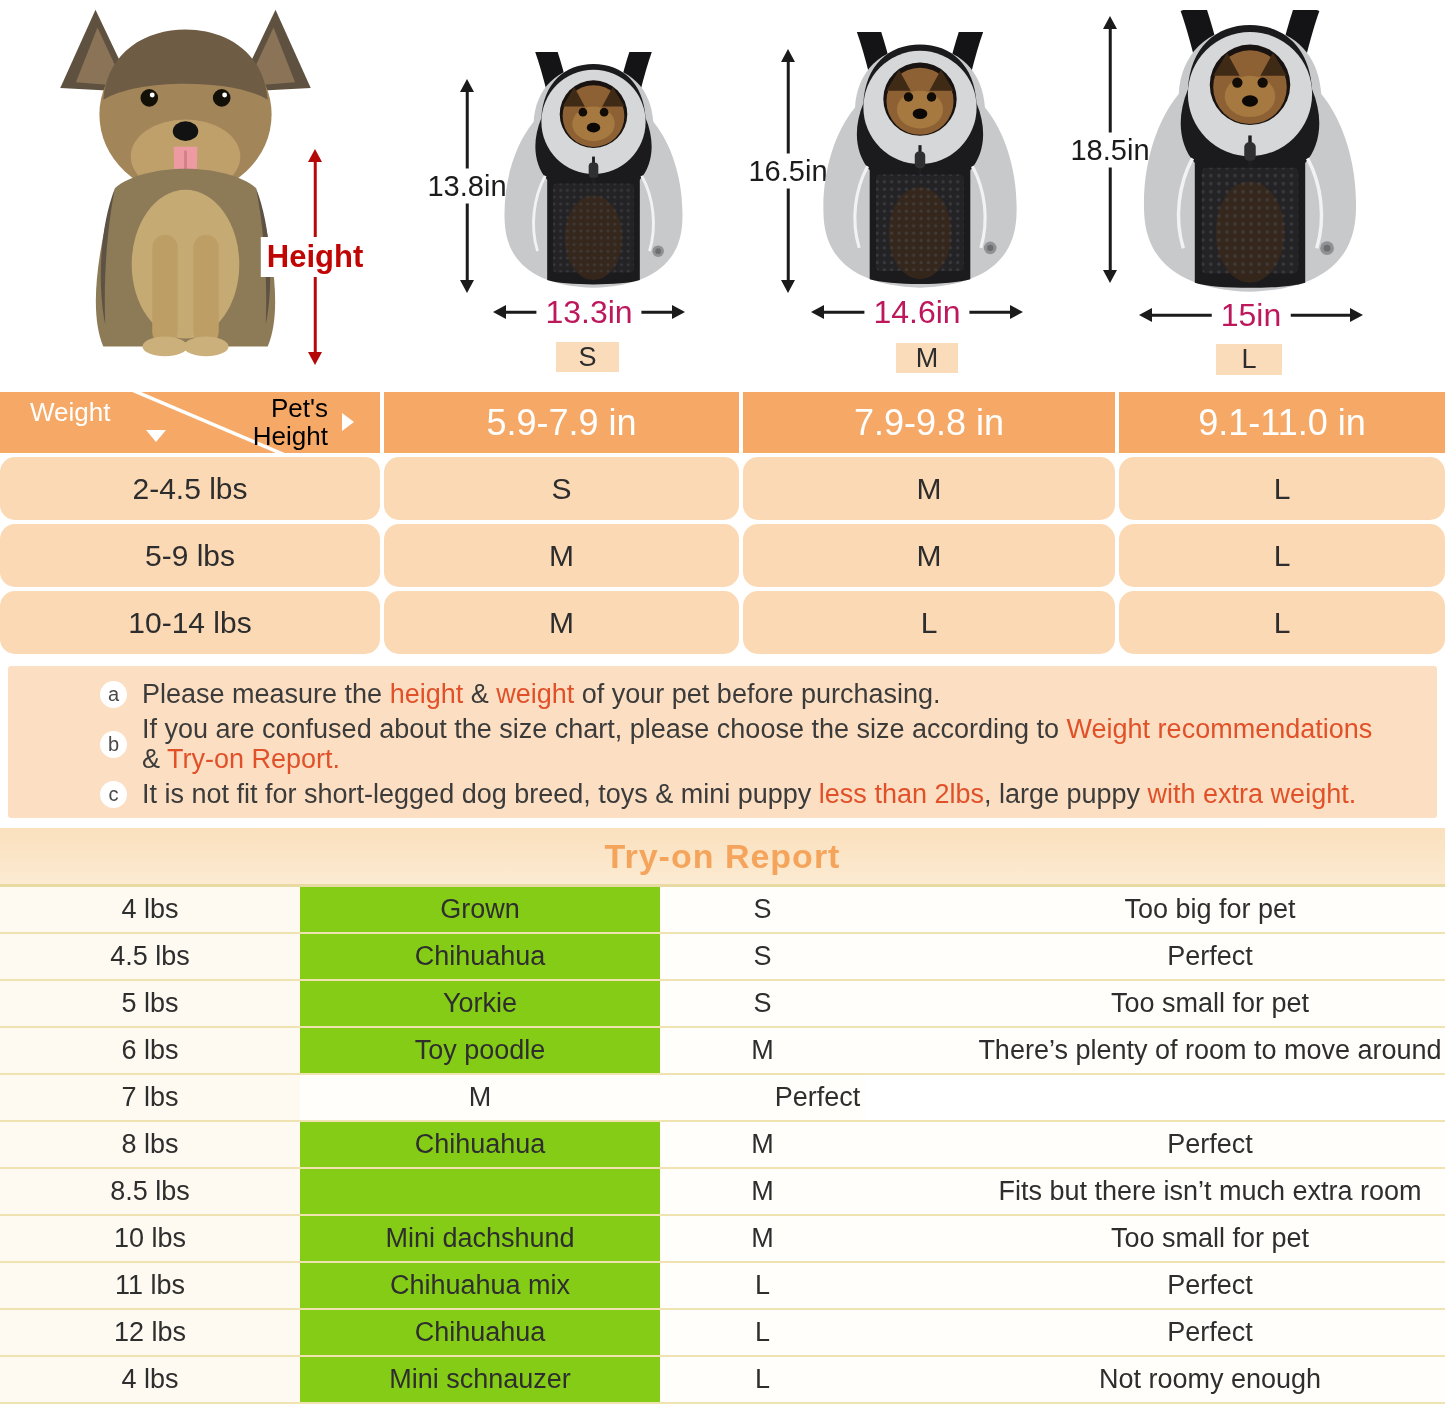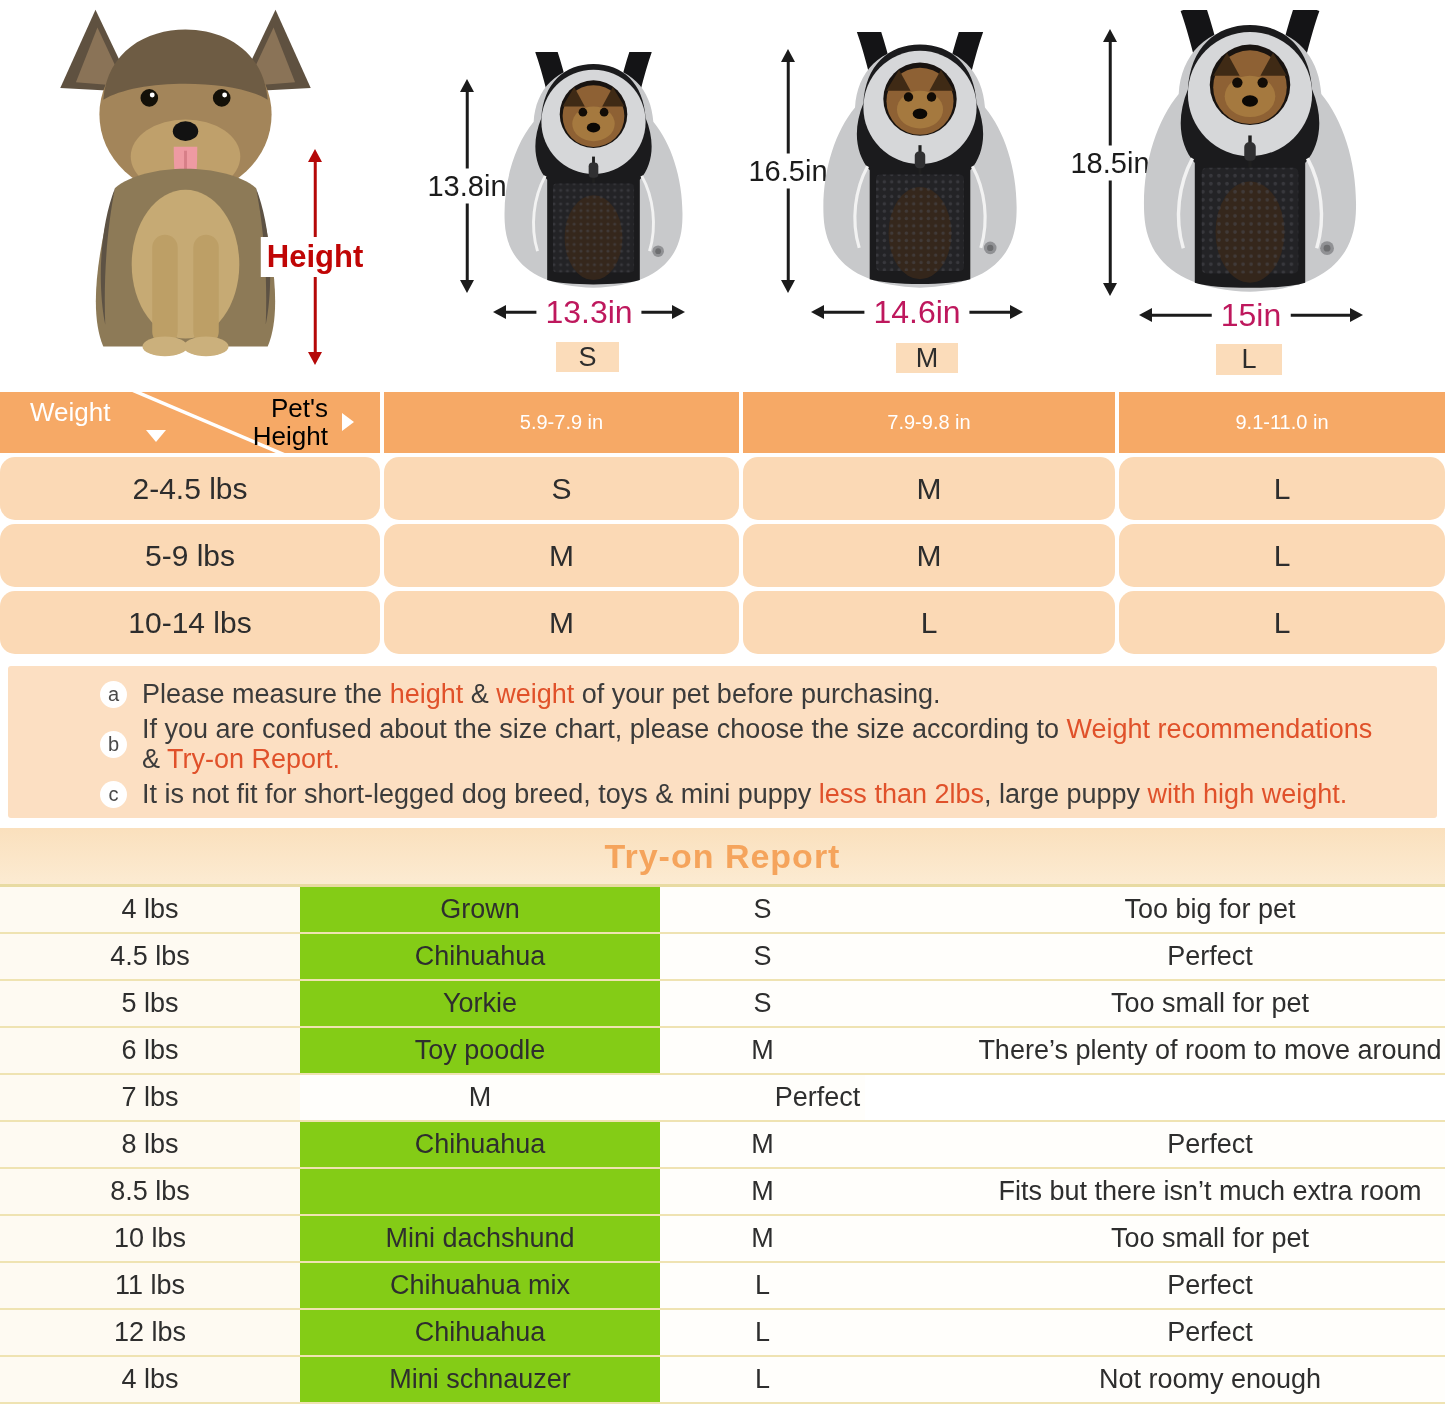--- a/index.html
+++ b/index.html
@@ -38,21 +38,21 @@
   .size-badge{position:absolute;background:#fbdcba;color:#2d2d2d;font-size:27px;
     display:flex;align-items:center;justify-content:center;}
   .badge-s{left:556px;top:342px;width:63px;height:30px;}
   .badge-m{left:896px;top:343px;width:62px;height:30px;}
   .badge-l{left:1216px;top:344px;width:66px;height:31px;}
 
   
   .chart{position:absolute;left:0;top:392px;width:1445px;display:grid;
     grid-template-columns:380px 355px 372px 326px;grid-template-rows:61px 63px 63px 63px;
     gap:4px;background:#fff;}
-  .c-head{background:#f6a966;color:#fff;font-size:20px;display:flex;align-items:center;justify-content:center;}
+  .c-head{background:#f6a966;color:#fff;font-size:36px;display:flex;align-items:center;justify-content:center;}
   .c-cell{background:#fbd9b5;color:#2d2d2d;font-size:30px;display:flex;align-items:center;justify-content:center;border-radius:15px;}
   .c-corner{position:relative;background:#f6a966;overflow:hidden;}
   .c-corner svg{position:absolute;inset:0;width:100%;height:100%;}
   .w-lab{position:absolute;left:30px;top:5px;font-size:26px;color:#fff;}
   .tri-down{position:absolute;left:146px;top:38px;width:0;height:0;
     border-left:10px solid transparent;border-right:10px solid transparent;border-top:12px solid #fff;}
   .ph-lab{position:absolute;right:52px;top:2px;text-align:right;font-size:26px;line-height:28px;color:#000000;}
   .tri-right{position:absolute;right:26px;top:21px;width:0;height:0;
     border-top:9px solid transparent;border-bottom:9px solid transparent;border-left:12px solid #fff;}
 
@@ -170,21 +170,21 @@
     </div>
     <svg class="pack pack-m" viewBox="0 0 200 250">
         <use href="#pack-def"></use>
       </svg>
     <div class="hdim" style="left:812px;top:303px;width:210px;">
       <div class="ln"></div>
       <span class="lab">14.6in</span>
     </div>
     <div class="size-badge badge-m">M</div>
 
-    <div class="vdim" style="left:1103px;top:30px;height:265px;">
+    <div class="vdim" style="left:1103px;top:17px;height:265px;">
       <div class="ln"></div>
       <span class="lab">18.5in</span>
     </div>
     <svg class="pack pack-l" viewBox="0 0 200 250">
         <use href="#pack-def"></use>
       </svg>
     <div class="hdim" style="left:1140px;top:306px;width:222px;">
       <div class="ln"></div>
       <span class="lab">15in</span>
     </div>
@@ -228,21 +228,21 @@
     <div class="note">
       <span class="marker">a</span>
       <p><span>Please measure the </span><span class="hl">height</span><span> &amp; </span><span class="hl">weight</span><span> of your pet before purchasing.</span></p>
     </div>
     <div class="note">
       <span class="marker">b</span>
       <p><span>If you are confused about the size chart, please choose the size according to </span><span class="hl">Weight recommendations</span><br><span>&amp; </span><span class="hl">Try-on Report</span><span class="hl">.</span></p>
     </div>
     <div class="note">
       <span class="marker">c</span>
-      <p><span>It is not fit for short-legged dog breed, toys &amp; mini puppy </span><span class="hl">less than 2lbs</span><span>, large puppy </span><span class="hl">with high weight</span><span class="hl">.</span></p>
+      <p><span>It is not fit for short-legged dog breed, toys &amp; mini puppy </span><span class="hl">less than 2lbs</span><span>, large puppy </span><span class="hl">with extra weight</span><span class="hl">.</span></p>
     </div>
   </section>
 
   <div class="tryon-band">
     <div class="tryon-title">Try-on Report</div>
   </div>
 
   <section class="tryon-rows">
     <div class="t-row">
       <div class="t-cell t-w">4 lbs</div>

